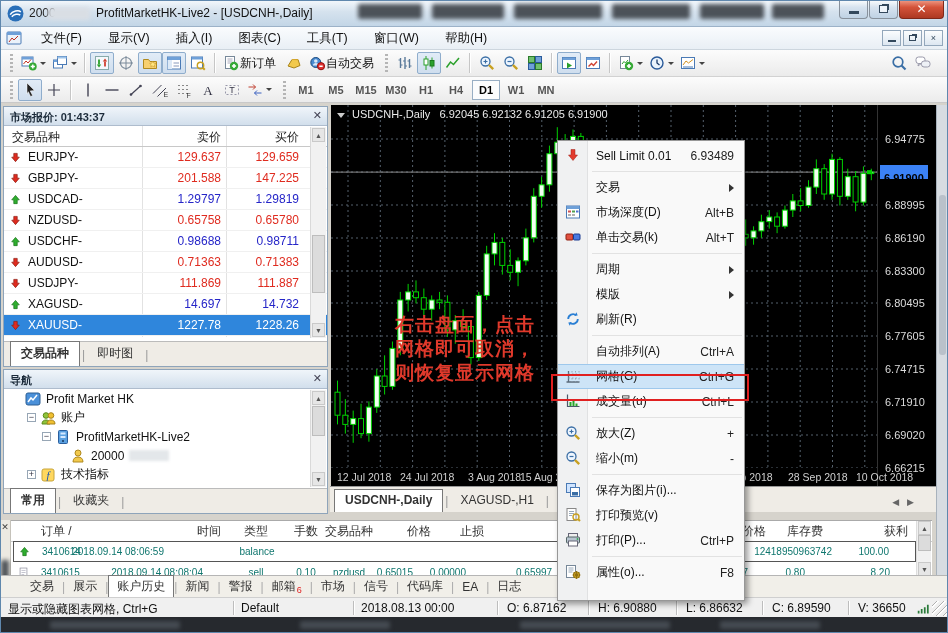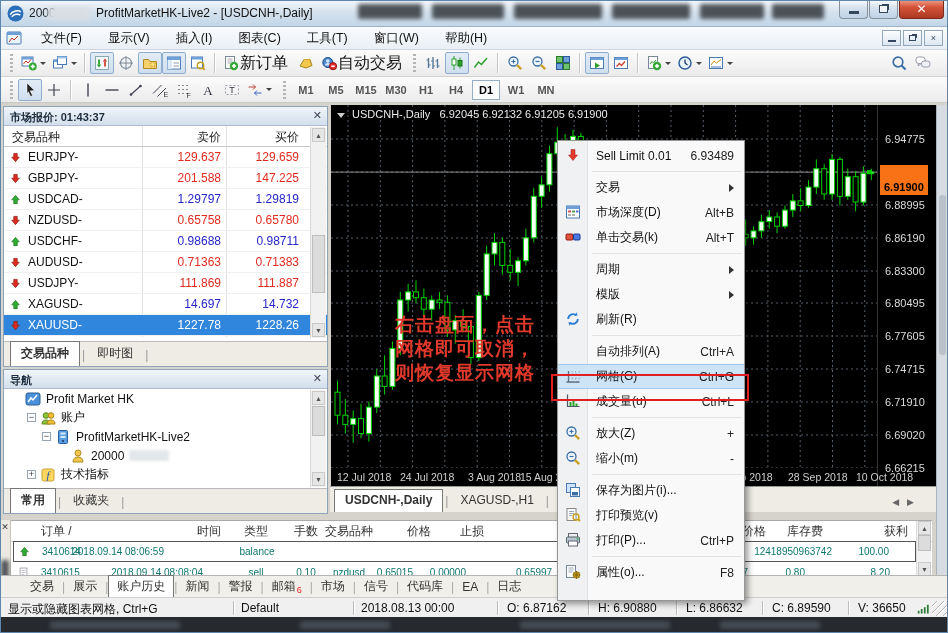--- a/index.html
+++ b/index.html
@@ -24,21 +24,21 @@
 .mitem{padding:3px 13px;font-size:12.5px;color:#111;}
 #mdi-btns{position:absolute;right:4px;top:3px;display:flex;gap:2px;}
 .mdibtn{width:19px;height:16px;border:1px solid #93a7bb;background:linear-gradient(#fbfdfe,#dde7f1);display:flex;align-items:center;justify-content:center;font-size:9px;color:#33485c;}
 .glyph-min2{width:8px;height:2px;background:#33485c;margin-top:6px;}
 .glyph-rest2{width:7px;height:6px;border:1px solid #33485c;box-shadow:2px -2px 0 -1px #33485c;}
 
 #toolbar1{position:absolute;left:1px;top:50px;width:946px;height:27px;background:linear-gradient(#fcfcfc,#ebebeb);border-bottom:1px solid #d2d2d2;display:flex;align-items:center;padding:0 4px;}
 #toolbar2{position:absolute;left:1px;top:77px;width:946px;height:26px;background:linear-gradient(#fcfcfc,#ebebeb);border-bottom:1px solid #c9c9c9;display:flex;align-items:center;padding:0 4px;}
 .tbtn{height:22px;min-width:24px;padding:0 2px;display:flex;align-items:center;justify-content:center;border:1px solid transparent;border-radius:2px;}
 .tbtn.pressed{background:linear-gradient(#e2ecf7,#cfdeee);border-color:#8fadcc;}
-.tlabel{font-size:16px;margin:0 3px 0 1px;color:#111;}
+.tlabel{font-size:12px;margin:0 3px 0 1px;color:#111;}
 .tsep{width:0;height:20px;border-left:1px solid #c6c6c6;border-right:1px solid #fff;margin:0 4px;}
 .tgrip{width:3px;height:18px;margin:0 5px;background:repeating-linear-gradient(to bottom,#b5b5b5 0 2px,transparent 2px 4px);}
 .dd{width:0;height:0;border-left:3px solid transparent;border-right:3px solid transparent;border-top:3px solid #444;margin-left:3px;}
 .tf{min-width:28px;height:20px;margin:0 1px;display:flex;align-items:center;justify-content:center;font-size:11px;font-weight:bold;color:#555;border:1px solid transparent;}
 .tf.active{background:#fbfcfd;border-color:#98aec4;color:#000;}
 #tb1-right{margin-left:auto;display:flex;align-items:center;margin-right:8px;}
 
 .ic{width:16px;height:16px;display:inline-flex;align-items:center;justify-content:center;flex:none;}
 .ic svg{width:16px;height:16px;display:block;}
 .ic.s11{width:11px;height:11px;}.ic.s11 svg{width:11px;height:11px;}
@@ -71,21 +71,21 @@
 .ntrow{height:19px;display:flex;align-items:center;font-size:12px;color:#111;}
 .exp{width:9px;height:9px;border:1px solid #97a6b5;background:#fff;font-size:9px;line-height:7px;text-align:center;color:#334;margin-right:4px;flex:none;}
 .redact{display:inline-block;width:40px;height:11px;background:#e3e7ea;filter:blur(1.5px);margin-left:5px;}
 
 #chart-plot{position:absolute;left:331px;top:105px;width:546px;height:363px;background:#000;}
 #chart-legend{position:absolute;left:6px;top:3px;color:#eaeaea;font-size:11px;white-space:nowrap;}
 #chart-legend .tri{display:inline-block;width:0;height:0;border-left:4px solid transparent;border-right:4px solid transparent;border-top:5px solid #ccc;margin-right:4px;}
 #chart-annotation{position:absolute;left:64px;top:208px;color:#e0392b;font-size:19px;font-weight:bold;line-height:24px;letter-spacing:1px;white-space:nowrap;}
 #price-axis{position:absolute;left:877px;top:105px;width:59px;height:381px;background:#000;border-left:1px solid #333;}
 .pa{position:absolute;left:7px;height:14px;line-height:14px;font-size:11px;color:#dcdcdc;white-space:nowrap;}
-.pa.current{left:2px;background:#f97316;color:#000;padding:15px 4px;font-weight:bold;}
+.pa.current{left:2px;background:#3b82f6;color:#000;padding:6px 4px;font-weight:bold;}
 #time-axis{position:absolute;left:331px;top:468px;width:546px;height:18px;background:#000;}
 .ta{position:absolute;top:3px;font-size:10.5px;color:#d0d0d0;white-space:nowrap;}
 #chart-tabs{position:absolute;left:330px;top:486px;width:606px;height:26px;background:#efece6;border-top:1px solid #999;display:flex;align-items:flex-end;padding-left:4px;}
 .ctab{padding:3px 10px 5px;font-size:12px;color:#333;}
 .ctab.active{background:#fff;border:1px solid #777;border-bottom:none;font-weight:bold;}
 #ctab-arrows{position:absolute;right:14px;bottom:5px;color:#666;font-size:9px;letter-spacing:8px;}
 #right-strip{position:absolute;left:936px;top:105px;width:11px;height:492px;background:#d7dce2;border-left:1px solid #a8b2bc;}
 #right-strip .thumb{position:absolute;left:2px;top:90px;width:7px;height:160px;background:#b9c1ca;border-radius:3px;}
 
 #context-menu{position:absolute;left:557px;top:140px;width:188px;height:461px;background:#f9f9f9;border:1px solid #979797;box-shadow:3px 3px 6px rgba(0,0,0,.4);z-index:40;padding:2px 0;}

